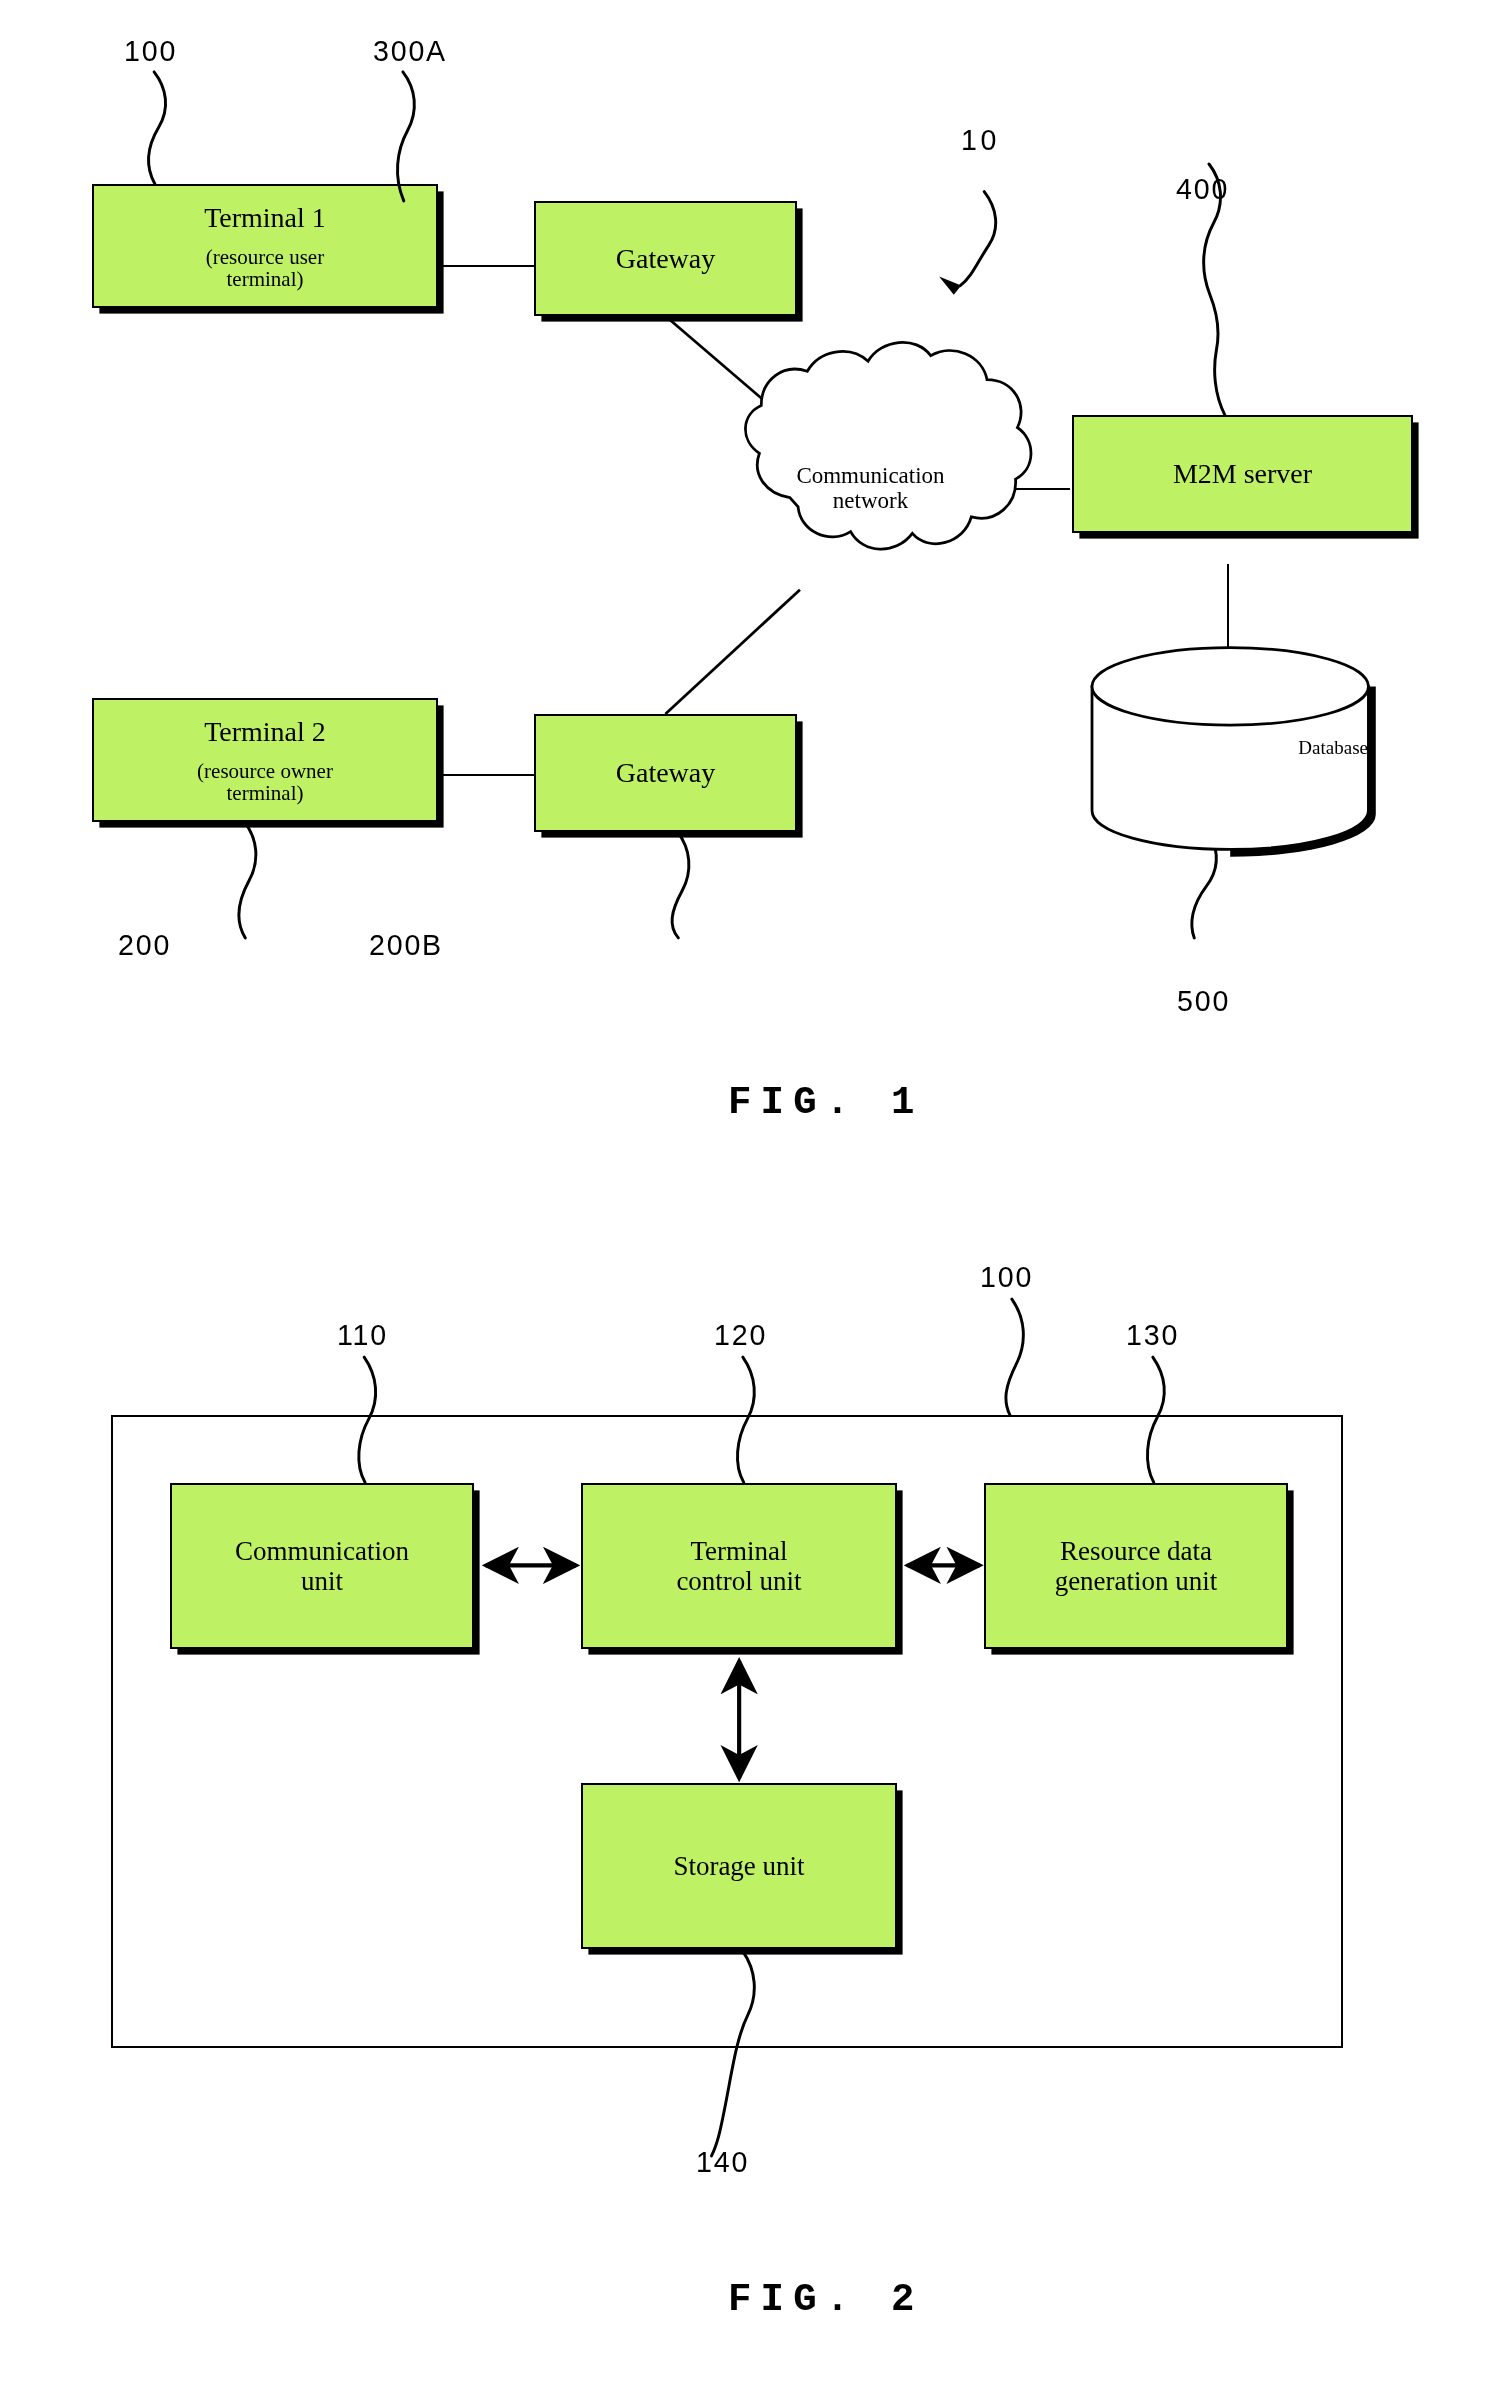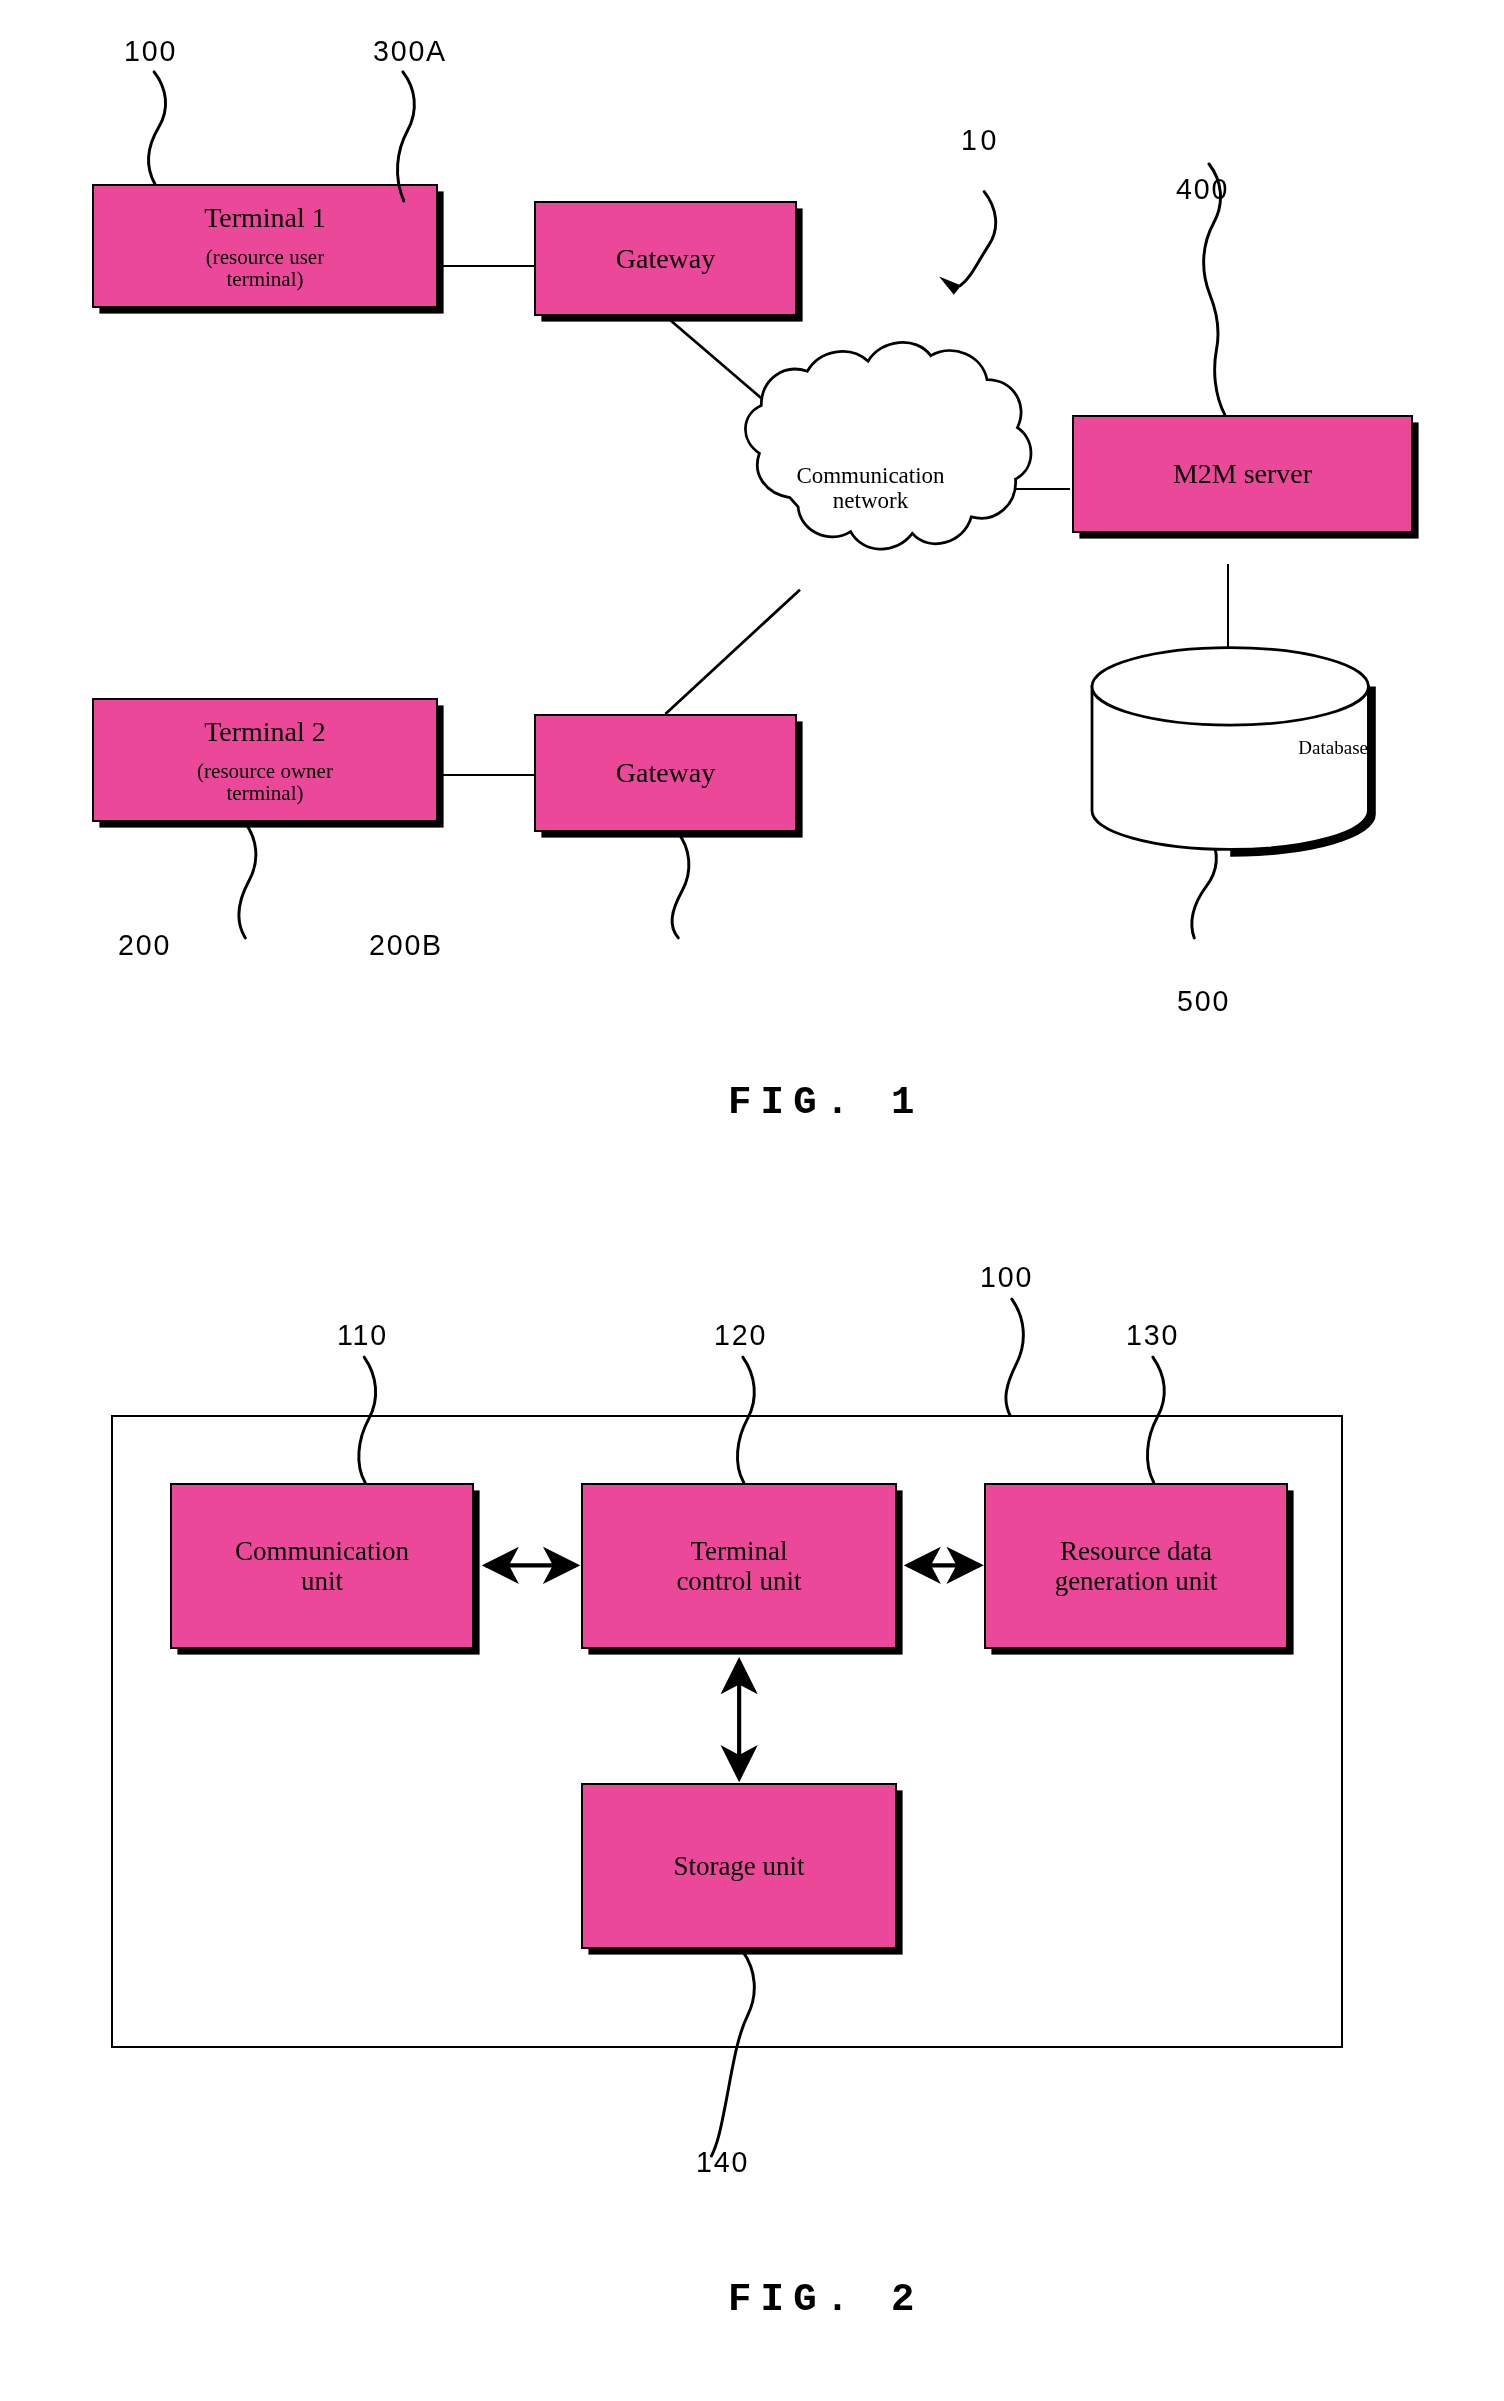--- a/index.html
+++ b/index.html
@@ -18,21 +18,21 @@
     height: 2401px;
     background: #ffffff;
     overflow: hidden;
   }
 
   
   .node {
     position: absolute;
     box-sizing: border-box;
     border: 2.3px solid #000;
-    background: #ec4899;
+    background: #bef264;
     box-shadow: 6.5px 6.5px 0 -0.9px #000;
     display: flex;
     flex-direction: column;
     align-items: center;
     justify-content: center;
     text-align: right;
     line-height: 1.12;
   }
   .node .title {
     font-size: 28px;

